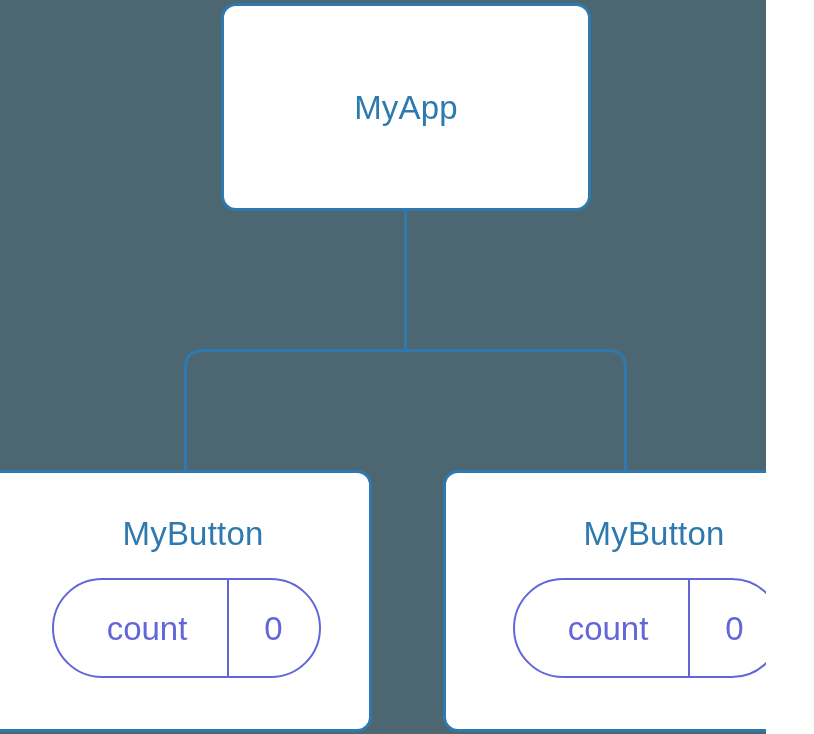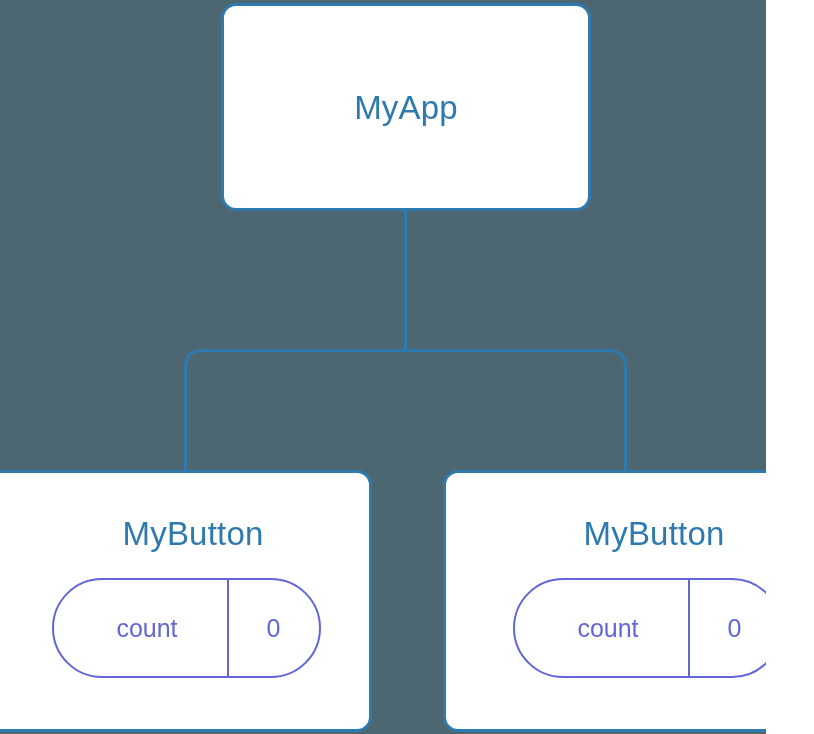--- a/index.html
+++ b/index.html
@@ -103,21 +103,21 @@
     box-sizing: border-box;
     background: transparent;
   }
 
   .pill-key,
   .pill-val {
     display: flex;
     align-items: center;
     justify-content: center;
     color: #6366d8;
-    font-size: 25px;
+    font-size: 33px;
     line-height: 1;
     white-space: nowrap;
     box-sizing: border-box;
   }
 
   .pill-key {
     width: 173px;
     padding-left: 14px;
   }
 

